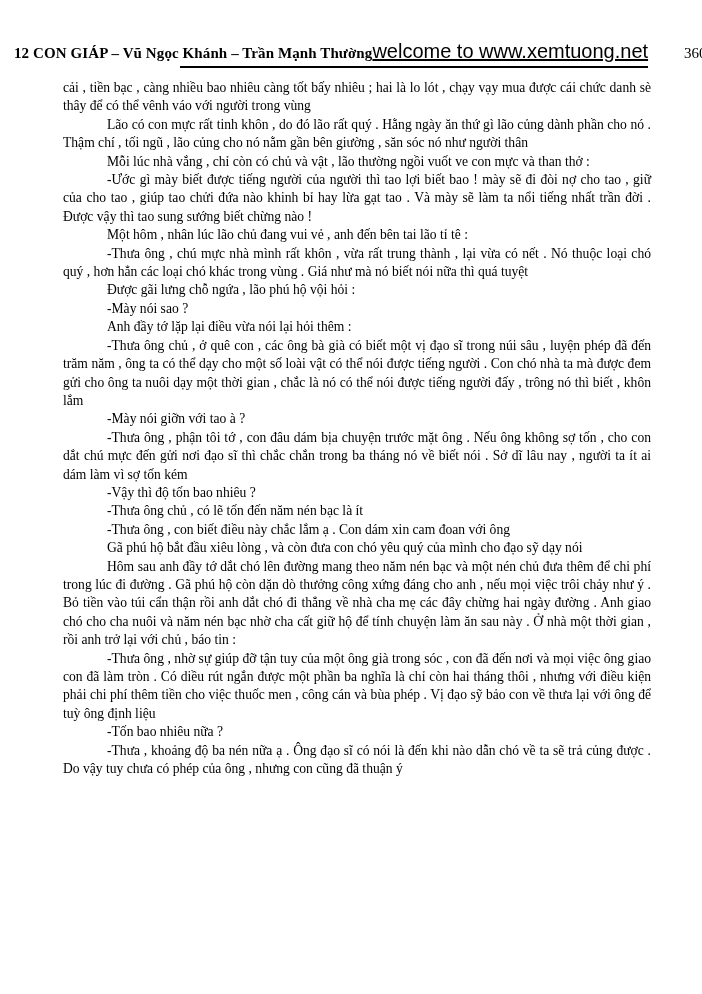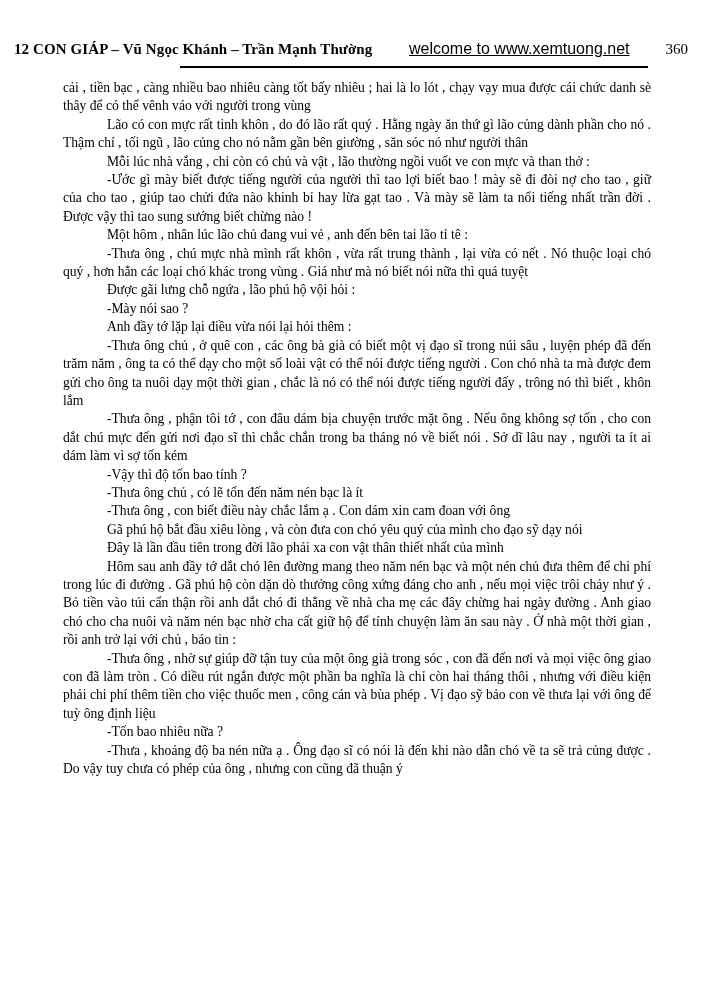--- a/index.html
+++ b/index.html
@@ -23,21 +23,21 @@
     white-space: nowrap;
   }
   .book-title {
     font-weight: bold;
     font-size: 15px;
     letter-spacing: 0.1px;
   }
   .website-link {
     margin-left: auto;
     font-family: "Liberation Sans", "DejaVu Sans", sans-serif;
-    font-size: 16px;
+    font-size: 20px;
     color: #000000;
     text-decoration: underline;
     cursor: pointer;
   }
   .page-number {
     margin-left: 36px;
     font-size: 15px;
   }
   .header-rule {
     position: absolute;
@@ -79,24 +79,24 @@
       <p class="para no-indent">cải , tiền bạc , càng nhiều bao nhiêu càng tốt bấy nhiêu ; hai là lo lót , chạy vạy mua được cái chức danh sè thây để có thể vênh váo với người trong vùng</p>
       <p class="para">Lão có con mực rất tinh khôn , do đó lão rất quý . Hằng ngày ăn thứ gì lão củng dành phần cho nó . Thậm chí , tối ngũ , lão củng cho nó nằm gần bên giường , săn sóc nó như người thân</p>
       <p class="para">Mỗi lúc nhà vắng , chỉ còn có chủ và vật , lão thường ngồi vuốt ve con mực và than thở :</p>
       <p class="para">-Ước gì mày biết được tiếng người của người thì tao lợi biết bao ! mày sẽ đi đòi nợ cho tao , giữ của cho tao , giúp tao chửi đứa nào khinh bỉ hay lừa gạt tao . Và mày sẽ làm ta nổi tiếng nhất trần đời . Được vậy thì tao sung sướng biết chừng nào !</p>
       <p class="para">Một hôm , nhân lúc lão chủ đang vui vẻ , anh đến bên tai lão tỉ tê :</p>
       <p class="para">-Thưa ông , chú mực nhà mình rất khôn , vừa rất trung thành , lại vừa có nết . Nó thuộc loại chó quý , hơn hẳn các loại chó khác trong vùng . Giá như mà nó biết nói nữa thì quá tuyệt</p>
       <p class="para">Được gãi lưng chỗ ngứa , lão phú hộ vội hỏi :</p>
       <p class="para">-Mày nói sao ?</p>
       <p class="para">Anh đầy tớ lặp lại điều vừa nói lại hỏi thêm :</p>
       <p class="para">-Thưa ông chủ , ở quê con , các ông bà già có biết một vị đạo sĩ trong núi sâu , luyện phép đã đến trăm năm , ông ta có thể dạy cho một số loài vật có thể nói được tiếng người . Con chó nhà ta mà được đem gửi cho ông ta nuôi dạy một thời gian , chắc là nó có thể nói được tiếng người đấy , trông nó thì biết , khôn lắm</p>
+      <p class="para">-Mày nói giỡn với tao à ?</p>
       <p class="para">-Thưa ông , phận tôi tớ , con đâu dám bịa chuyện trước mặt ông . Nếu ông không sợ tốn , cho con dắt chú mực đến gửi nơi đạo sĩ thì chắc chắn trong ba tháng nó về biết nói . Sở dĩ lâu nay , người ta ít ai dám làm vì sợ tốn kém</p>
-      <p class="para">-Vậy thì độ tốn bao tính ?</p>
+      <p class="para">-Vậy thì độ tốn bao nhiêu ?</p>
       <p class="para">-Thưa ông chủ , có lẽ tốn đến năm nén bạc là ít</p>
       <p class="para">-Thưa ông , con biết điều này chắc lắm ạ . Con dám xin cam đoan với ông</p>
       <p class="para">Gã phú hộ bắt đầu xiêu lòng , và còn đưa con chó yêu quý của mình cho đạo sỹ dạy nói</p>
-      <p class="para">Đây là lần đầu tiên trong đời lão phải xa con vật thân thiết nhất của mình</p>
       <p class="para">Hôm sau anh đầy tớ dắt chó lên đường mang theo năm nén bạc và một nén chủ đưa thêm để chi phí trong lúc đi đường . Gã phú hộ còn dặn dò thưởng công xứng đáng cho anh , nếu mọi việc trôi chảy như ý . Bỏ tiền vào túi cẩn thận rồi anh dắt chó đi thẳng về nhà cha mẹ các đây chừng hai ngày đường . Anh giao chó cho cha nuôi và năm nén bạc nhờ cha cất giữ hộ để tính chuyện làm ăn sau này . Ở nhà một thời gian , rồi anh trở lại với chủ , báo tin :</p>
       <p class="para">-Thưa ông , nhờ sự giúp đỡ tận tuy của một ông già trong sóc , con đã đến nơi và mọi việc ông giao con đã làm tròn . Có diều rút ngắn được một phần ba nghĩa là chỉ còn hai tháng thôi , nhưng với điều kiện phải chi phí thêm tiền cho việc thuốc men , công cán và bùa phép . Vị đạo sỹ bảo con về  thưa lại với ông để tuỳ ông định liệu</p>
       <p class="para">-Tốn bao nhiêu nữa ?</p>
       <p class="para">-Thưa , khoảng độ ba nén nữa ạ . Ông đạo sĩ có nói là đến khi nào dẫn chó về ta sẽ trả củng được  . Do vậy tuy chưa có phép của ông , nhưng con cũng đã thuận ý</p>
     </div>
 </div>
 
 </body></html>

